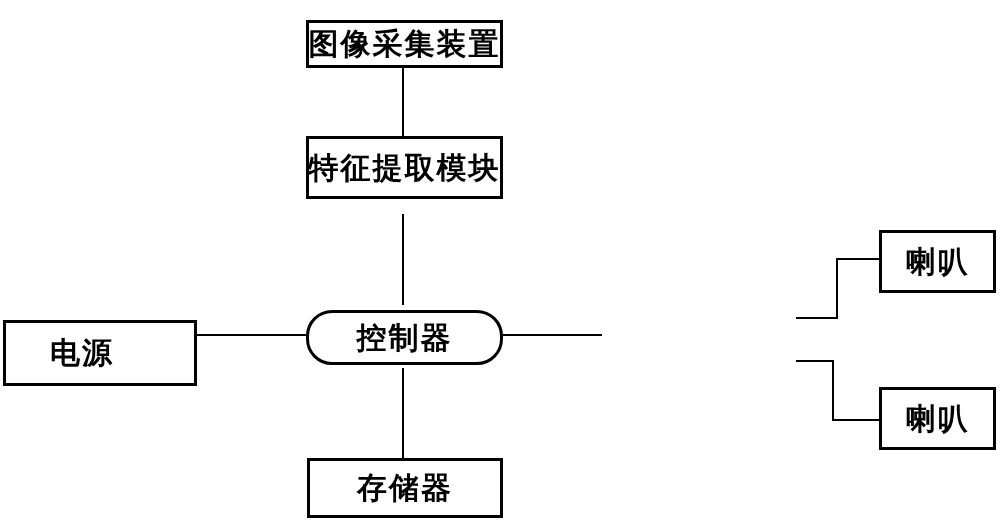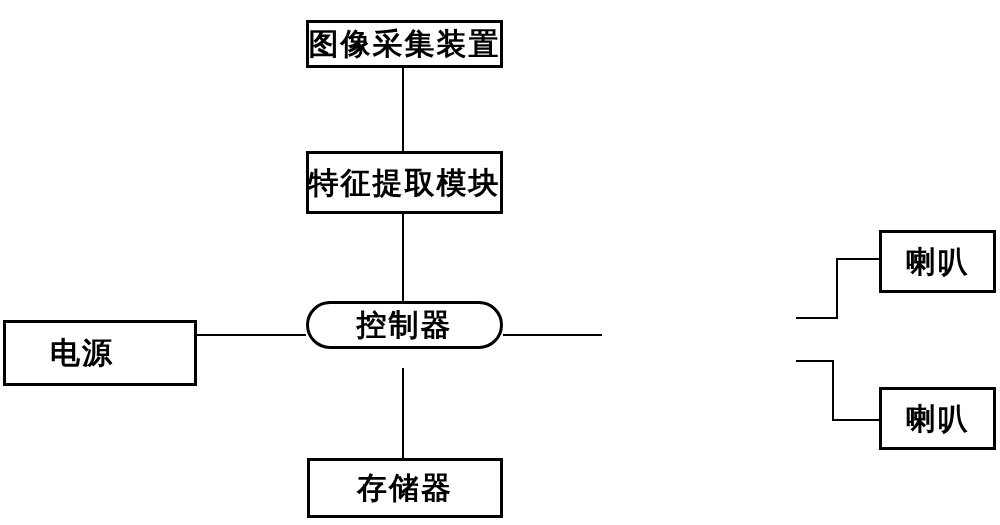--- a/index.html
+++ b/index.html
@@ -32,22 +32,22 @@
     white-space: nowrap;
     line-height: 1;
   }
   .edge {
     position: absolute;
     background: #000000;
   }
 
   
   #node-image-capture   { left: 306px; top: 20px;   width: 197px; height: 48px; }
-  #node-feature-extract { left: 306px; top: 151px; width: 197px; height: 63px; }
-  #node-controller      { left: 306px; top: 301px; width: 197px; height: 48px; border-radius: 26px; }
+  #node-feature-extract { left: 306px; top: 136px; width: 197px; height: 63px; }
+  #node-controller      { left: 306px; top: 310px; width: 197px; height: 55px; border-radius: 26px; }
   #node-power           { left: 3px;   top: 320px; width: 194px; height: 66px; }
   #node-audio-amp       { left: 602px; top: 303px; width: 194px; height: 65px; }
   #node-speaker-top     { left: 879px; top: 230px; width: 117px; height: 63px; }
   #node-speaker-bottom  { left: 879px; top: 387px; width: 117px; height: 63px; }
   #node-memory          { left: 307px; top: 458px; width: 196px; height: 60px; text-align: right; }
 
   
   #node-power .node-label { padding-right: 36px; }
 
   

